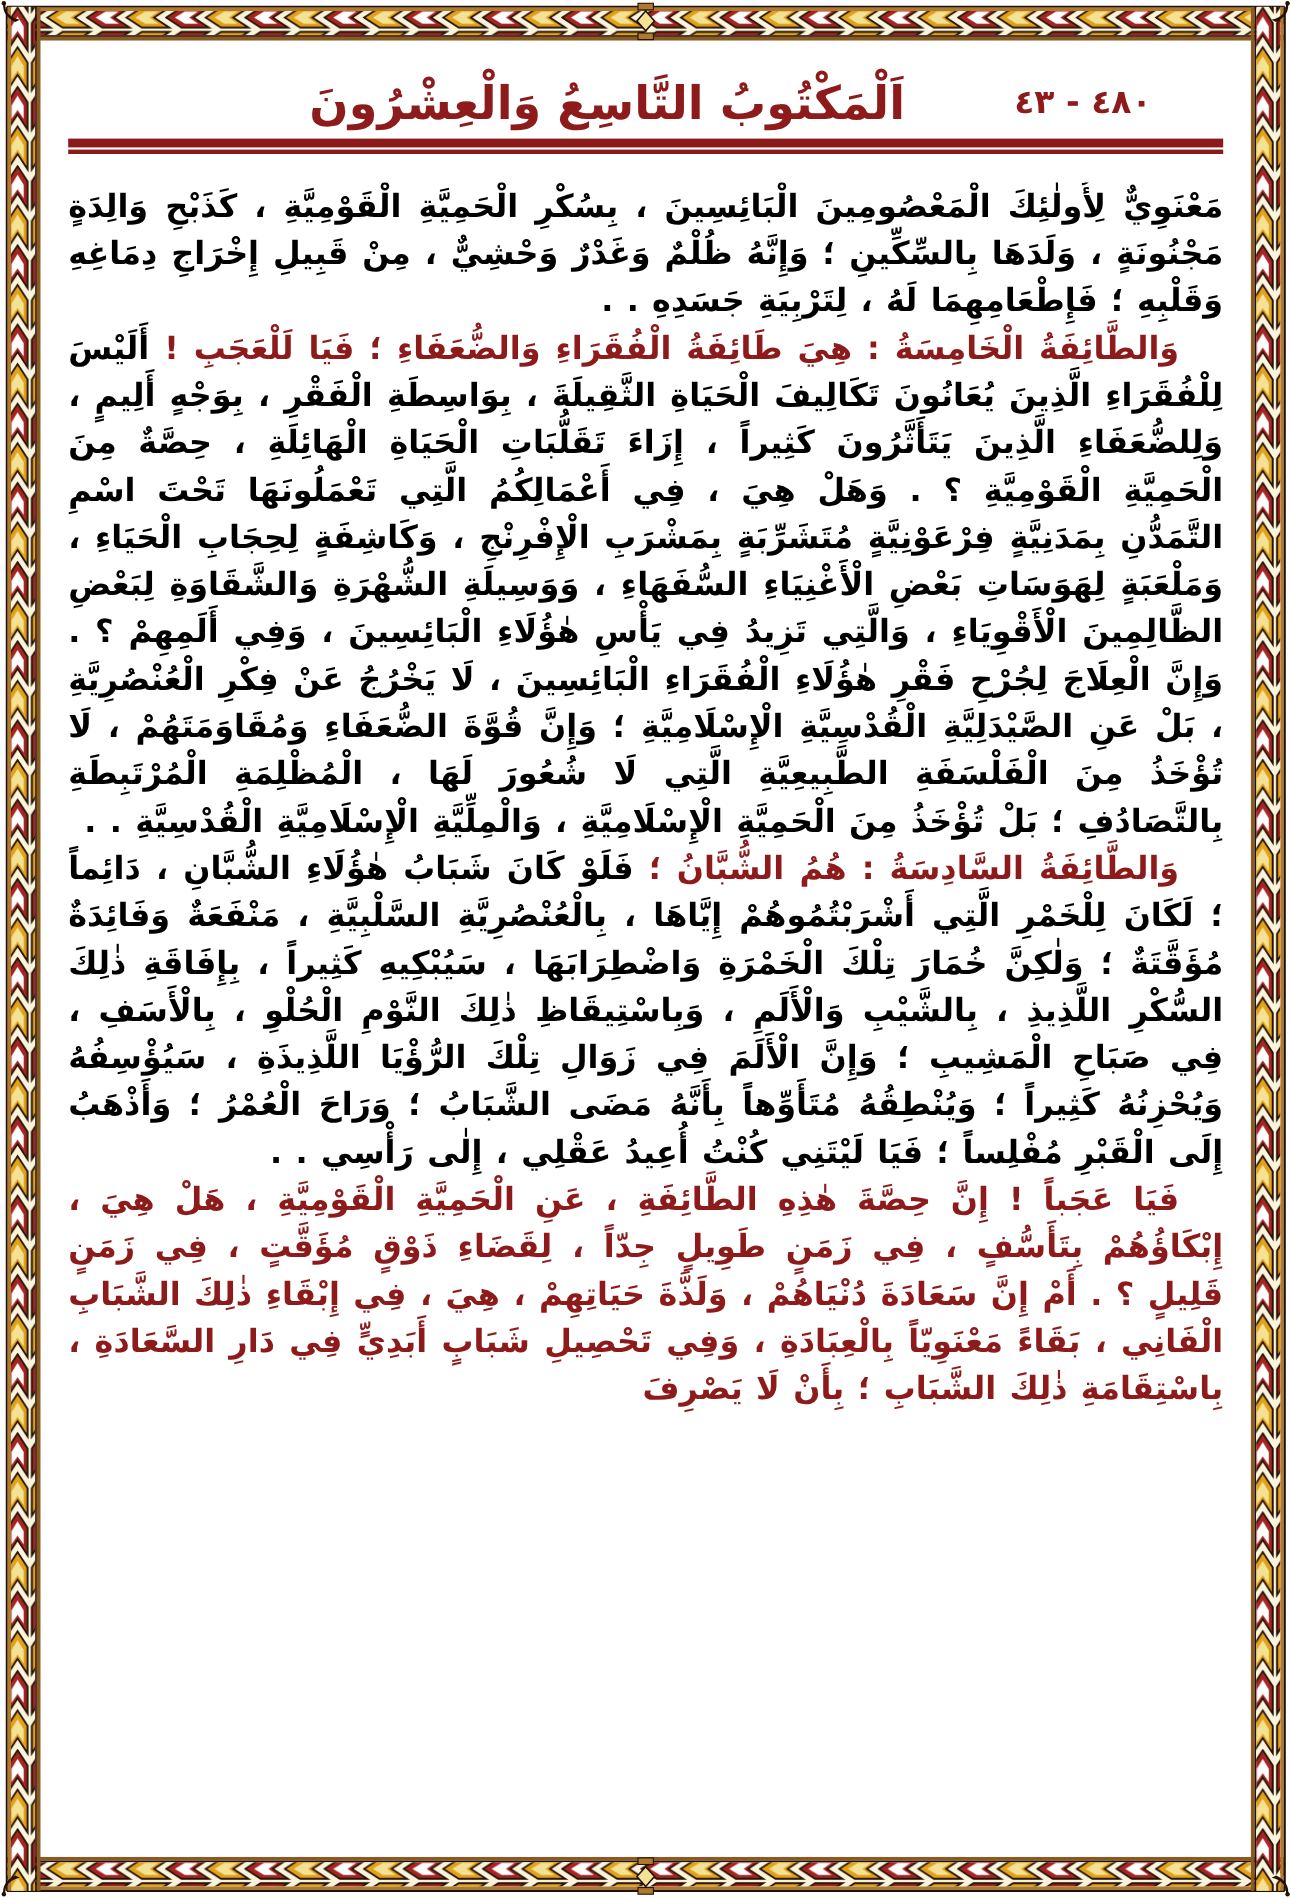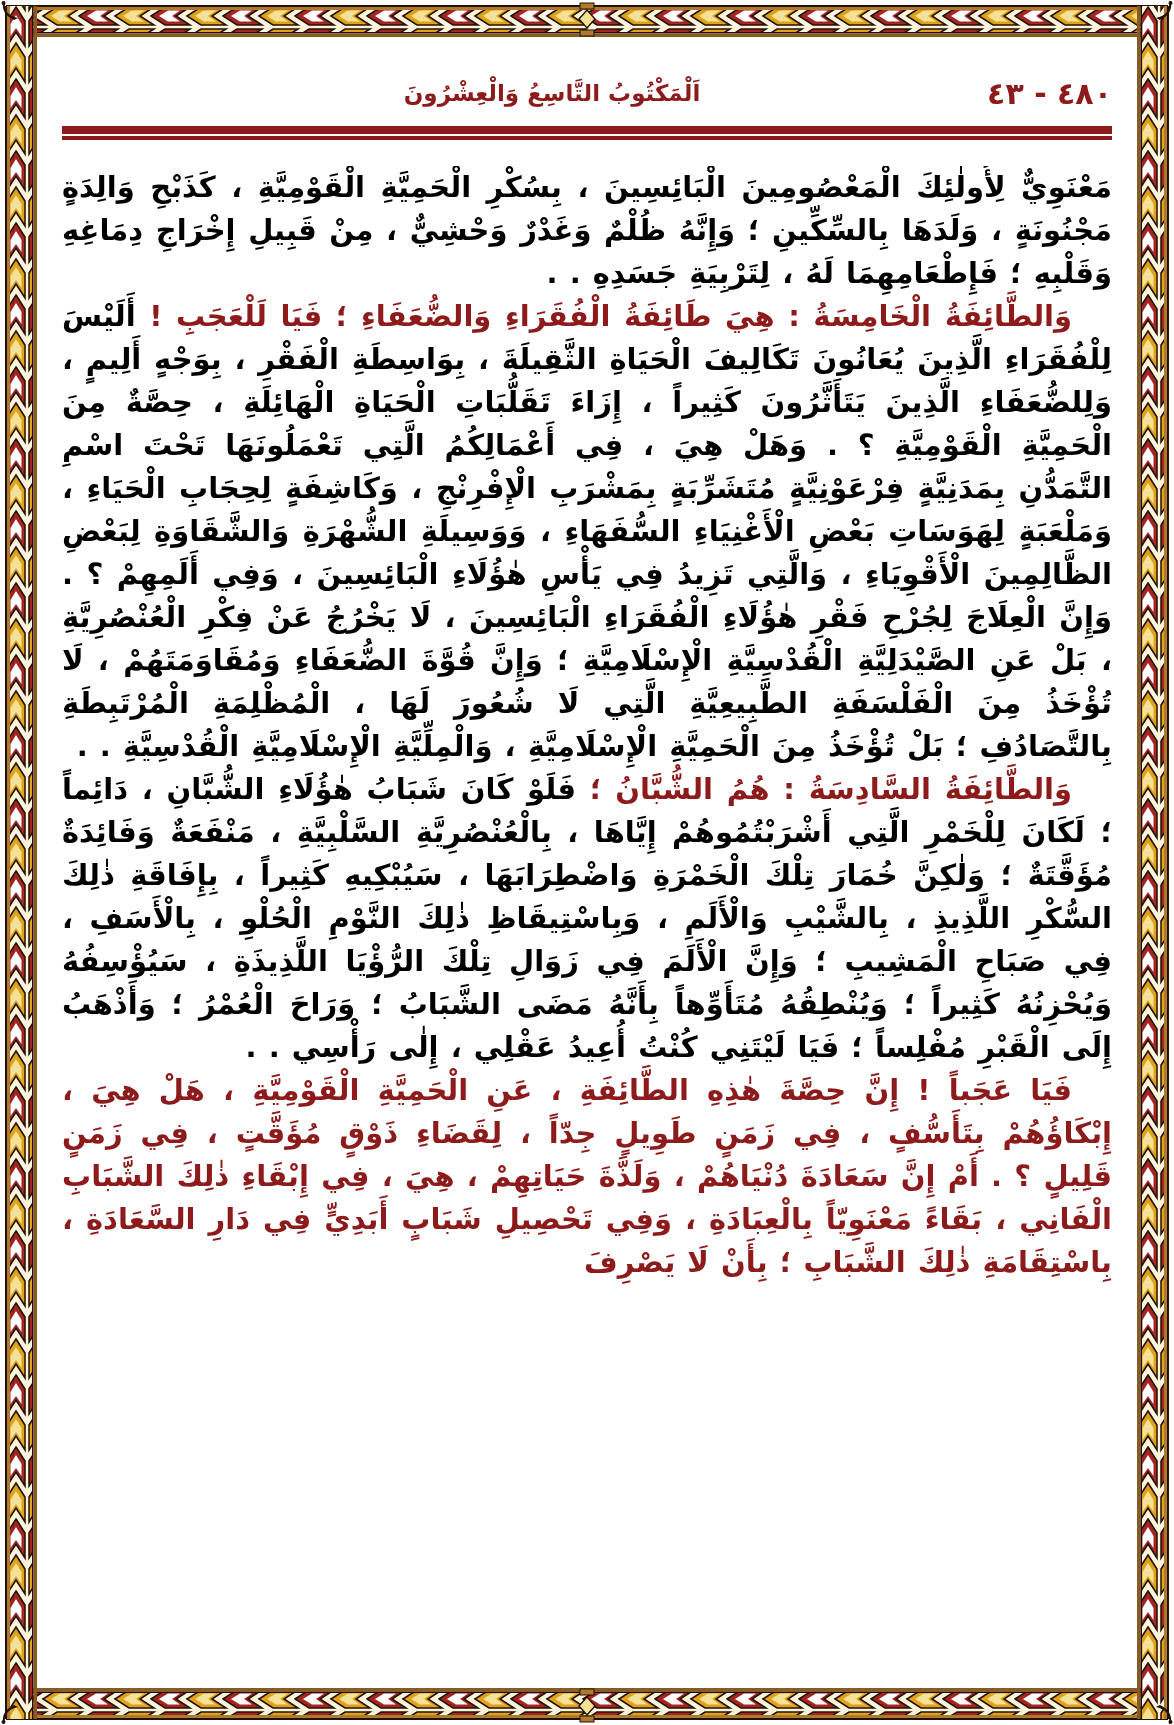--- a/index.html
+++ b/index.html
@@ -24,27 +24,27 @@
   .curl-br{bottom:0;right:0;transform:scale(-1,-1);}
   .finial{position:absolute;left:50%;transform:translateX(-50%);width:26px;height:42px;}
   .finial-top{top:0;}
   .finial-bottom{bottom:0;transform:translateX(-50%) scaleY(-1);}
   
   .header{
     position:absolute;top:64px;right:62px;left:62px;height:58px;
     direction:rtl;display:flex;align-items:center;
   }
   .page-number{
-    flex:0 0 190px;text-align:right;
+    flex:0 0 190px;text-align:left;
     font-size:30px;font-weight:bold;color:var(--heading-red,#8e1b1b);
     letter-spacing:2px;white-space:nowrap;
   }
   .chapter-title{
     flex:1 1 auto;text-align:center;
-    font-size:23px;font-weight:bold;color:var(--heading-red,#8e1b1b);
+    font-size:42px;font-weight:bold;color:var(--heading-red,#8e1b1b);
   }
   .header-spacer{flex:0 0 120px;}
   .rule{position:absolute;top:126px;right:62px;left:62px;height:16px;}
   .rule-thick{height:8px;background:var(--rule-red,#8b1a1a);}
   .rule-thin{height:4px;margin-top:2px;background:var(--rule-red,#8b1a1a);}
   
   .body-text{
     position:absolute;top:166px;right:62px;left:62px;bottom:68px;
     direction:rtl;overflow:hidden;
   }

